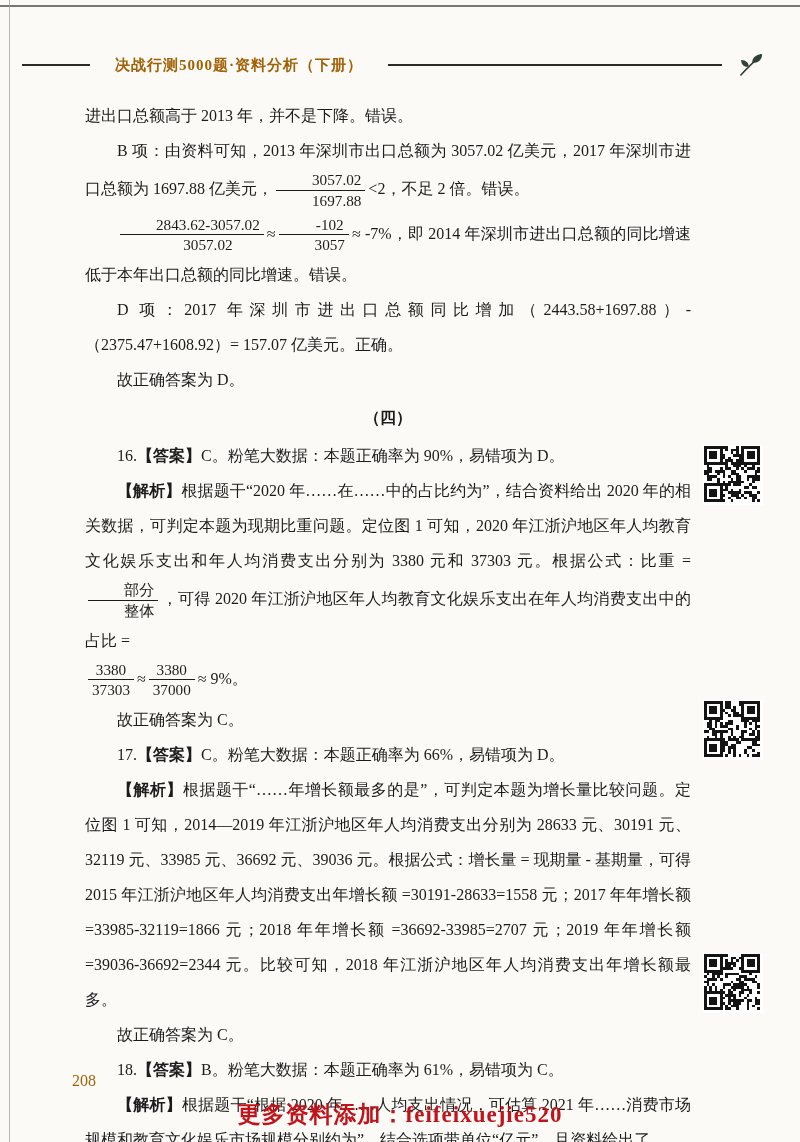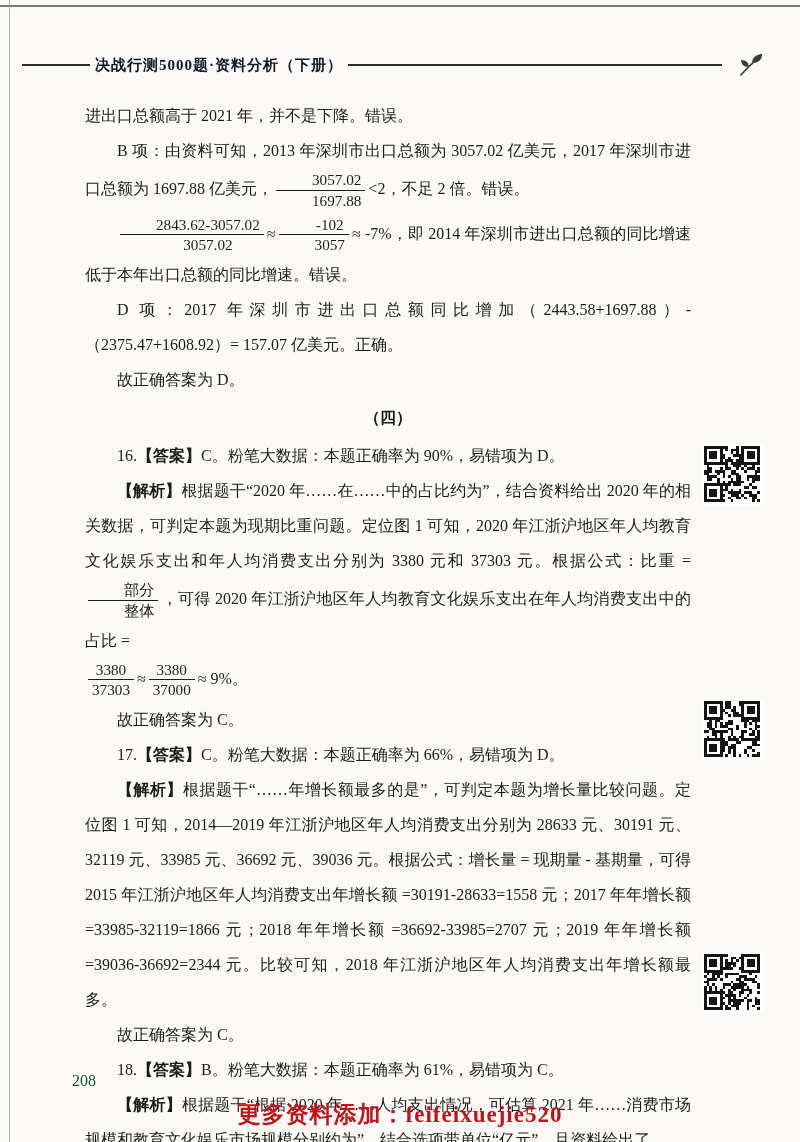--- a/index.html
+++ b/index.html
@@ -17,23 +17,23 @@
 
   
   .page-header {
     position: absolute; top: 50px; left: 22px; right: 34px;
     display: flex; align-items: center; height: 30px;
   }
   .rule { height: 2px; background: #2b2b2b; }
   .rule-left { width: 68px; }
   .rule-right { flex: 1; }
   .header-title {
-    margin: 0 5px;
+    margin: 0 25px;
     font-size: 15px; font-weight: bold; letter-spacing: 1px;
-    color: #0f172a; white-space: nowrap;
+    color: #a16207; white-space: nowrap;
   }
   .leaf { margin-left: 14px; display: inline-flex; }
 
   
   .page-body {
     position: absolute; top: 98px; left: 85px; width: 606px;
     font-size: 16px; line-height: 35px; text-align: justify;
   }
   .para { margin: 0; }
   .para.indent { text-indent: 2em; }
@@ -55,21 +55,21 @@
   .qr1 { top: 445px; } .qr2 { top: 700px; } .qr3 { top: 953px; }
   .qr-grid {
     display: grid; width: 56px; height: 56px;
     grid-template-columns: repeat(21, 1fr); grid-template-rows: repeat(21, 1fr);
   }
   .qc { background: #fff; } .qc.b { background: #141414; }
 
   
   .page-number {
     position: absolute; left: 72px; bottom: 52px;
-    font-size: 16px; color: #14532d;
+    font-size: 16px; color: #a16207;
   }
   .footer-promo {
     position: absolute; left: 0; right: 0; bottom: 12px;
     text-align: center; font-size: 23px; font-weight: bold;
     color: #c0131a; letter-spacing: 1px;
   }
 </style>
 </head>
 <body>
 
@@ -85,21 +85,21 @@
     <span class="leaf">
       <svg viewBox="0 0 24 24" width="30" height="28" aria-hidden="true">
         <path d="M3 21 C 9 14, 14 10, 21 3" stroke="#31403a" fill="none" stroke-width="1.3"></path>
         <path d="M13 10 C 13 5, 17 3, 21.5 2.5 C 21.5 7.5, 18 10.5, 13 10 Z" fill="#31403a"></path>
         <path d="M9.5 13.5 C 6 14, 3.8 12, 3.5 7.8 C 7.8 8, 10 10.2, 10 13.2 Z" fill="#31403a"></path>
       </svg>
     </span>
   </header>
 
   <main class="page-body">
-      <p class="para"><span class="run">进出口总额高于 2021 年，并不是下降。错误。</span></p>
+      <p class="para"><span class="run">进出口总额高于 2013 年，并不是下降。错误。</span></p>
       <p class="para indent"><span class="run">B 项：由资料可知，2013 年深圳市出口总额为 3057.02 亿美元，2017 年深圳市进口总额为 1697.88 亿美元，</span><span class="frac"><span class="fnum">3057.02</span><span class="fden">1697.88</span></span><span class="run">&lt;2，不足 2 倍。错误。</span></p>
       <p class="para indent"><span class="frac"><span class="fnum">2843.62-3057.02</span><span class="fden">3057.02</span></span><span class="run">≈</span><span class="frac"><span class="fnum">-102</span><span class="fden">3057</span></span><span class="run">≈ -7%，即 2014 年深圳市进出口总额的同比增速低于本年出口总额的同比增速。错误。</span></p>
       <p class="para indent"><span class="run">D 项：2017 年深圳市进出口总额同比增加（2443.58+1697.88）-（2375.47+1608.92）= 157.07 亿美元。正确。</span></p>
       <p class="para indent"><span class="run">故正确答案为 D。</span></p>
       <p class="para center"><span class="run bold">（四）</span></p>
       <p class="para indent"><span class="run">16.</span><span class="run bold">【答案】</span><span class="run">C。粉笔大数据：本题正确率为 90%，易错项为 D。</span></p>
       <p class="para indent"><span class="run bold">【解析】</span><span class="run">根据题干“2020 年……在……中的占比约为”，结合资料给出 2020 年的相关数据，可判定本题为现期比重问题。定位图 1 可知，2020 年江浙沪地区年人均教育文化娱乐支出和年人均消费支出分别为 3380 元和 37303 元。根据公式：比重 =</span><span class="frac"><span class="fnum">部分</span><span class="fden">整体</span></span><span class="run">，可得 2020 年江浙沪地区年人均教育文化娱乐支出在年人均消费支出中的占比 =</span></p>
       <p class="para"><span class="frac"><span class="fnum">3380</span><span class="fden">37303</span></span><span class="run">≈</span><span class="frac"><span class="fnum">3380</span><span class="fden">37000</span></span><span class="run">≈ 9%。</span></p>
       <p class="para indent"><span class="run">故正确答案为 C。</span></p>
       <p class="para indent"><span class="run">17.</span><span class="run bold">【答案】</span><span class="run">C。粉笔大数据：本题正确率为 66%，易错项为 D。</span></p>

